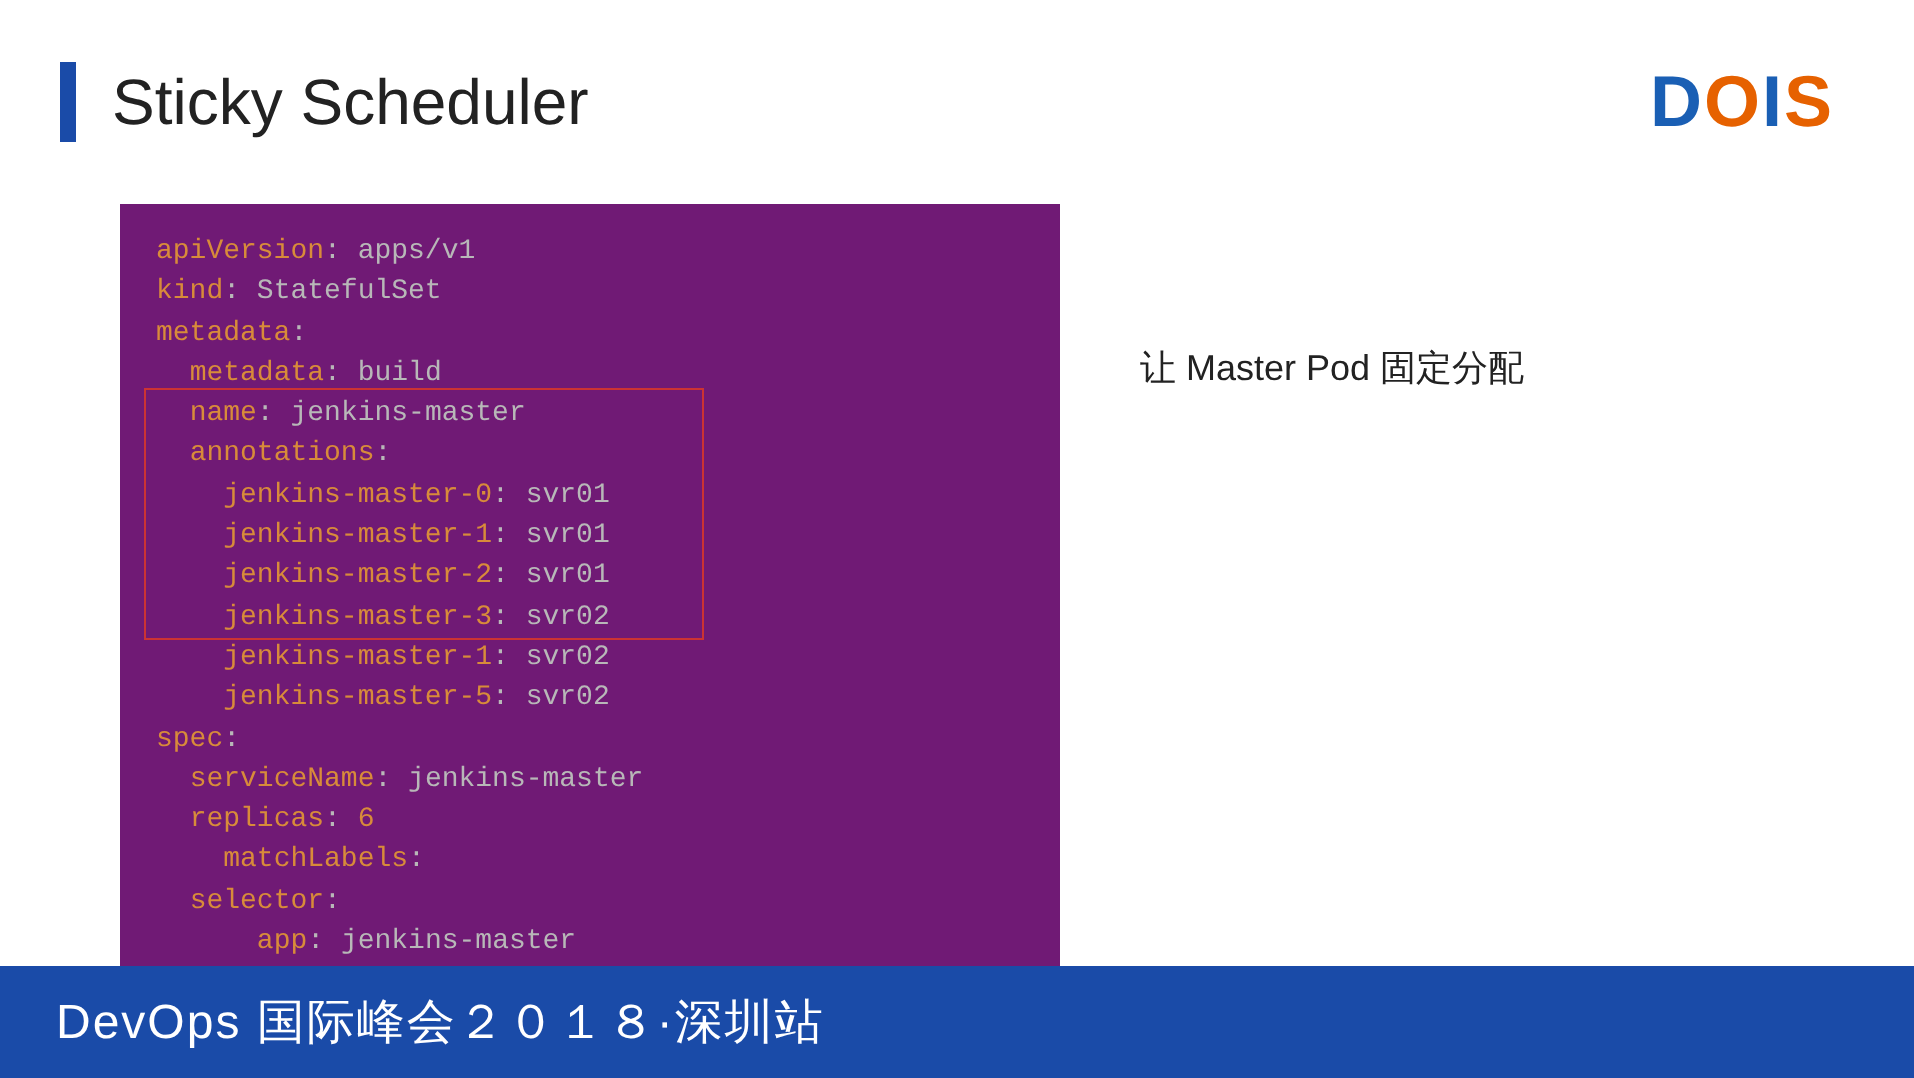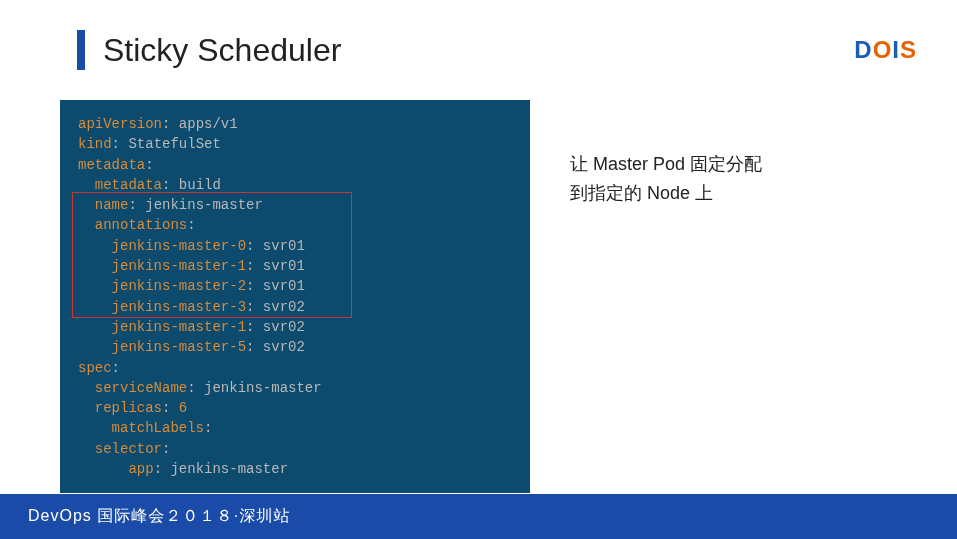--- a/index.html
+++ b/index.html
@@ -14,49 +14,48 @@
     .header {
       display: flex;
       align-items: center;
       justify-content: space-between;
       padding: 30px 40px 10px 30px;
     }
     .title-wrap {
       display: flex;
       align-items: center;
       gap: 18px;
-      margin-left: 47px;
     }
     .title-bar {
       width: 8px;
       height: 40px;
       background: #1a4ba8;
     }
     .title {
       font-size: 32px;
       font-weight: 400;
       color: #222;
     }
     .logo {
-      font-size: 24px;
+      font-size: 36px;
       font-weight: 900;
       letter-spacing: 1px;
     }
     .logo .d { color: #1a5fb4; }
     .logo .o { color: #e66100; }
     .logo .i { color: #1a5fb4; }
     .logo .s { color: #e66100; }
     .content {
       display: flex;
       padding: 20px 40px 20px 60px;
       gap: 40px;
       align-items: flex-start;
     }
     .code-block {
-      background: #0c4a6e;
+      background: #701a75;
       padding: 14px 18px;
       font-family: "Consolas", "Courier New", monospace;
       font-size: 14px;
       line-height: 1.45;
       color: #ccc;
       width: 470px;
       position: relative;
     }
     .code-line { white-space: pre; }
     .k-orange { color: #d88b3a; }
@@ -68,32 +67,32 @@
       pointer-events: none;
       left: 12px;
       top: 92px;
       width: 280px;
       height: 126px;
     }
     .desc {
       font-size: 18px;
       color: #222;
       line-height: 1.6;
-      margin-top: 50px;
+      margin-top: 68px;
       width: 280px;
     }
     .footer {
       position: absolute;
       bottom: 0;
       left: 0;
       right: 0;
       background: #1a4ba8;
       color: #fff;
       padding: 12px 28px;
-      font-size: 16px;
+      font-size: 24px;
       letter-spacing: 1px;
     }
   </style>
 </head>
 <body>
 
 <div class="header">
   <div class="title-wrap">
     <div class="title-bar"></div>
     <div class="title">Sticky Scheduler</div>
@@ -122,19 +121,18 @@
         <div class="code-line"><span class="k-orange">spec</span><span class="v-text">:</span></div>
         <div class="code-line">  <span class="k-orange">serviceName</span><span class="v-text">: </span><span class="v-text">jenkins-master</span></div>
         <div class="code-line">  <span class="k-orange">replicas</span><span class="v-text">: </span><span class="v-num">6</span></div>
         <div class="code-line">    <span class="k-orange">matchLabels</span><span class="v-text">:</span></div>
         <div class="code-line">  <span class="k-orange">selector</span><span class="v-text">:</span></div>
         <div class="code-line">      <span class="k-orange">app</span><span class="v-text">: </span><span class="v-text">jenkins-master</span></div>
       </div>
   </div>
   <div class="desc">
     <div>让 Master Pod 固定分配</div>
-    <div>到指定的 Node 上</div>
   </div>
 </div>
 
 <div class="footer">
   <span>DevOps 国际峰会２０１８·深圳站</span>
 </div>
 
 </body></html>

